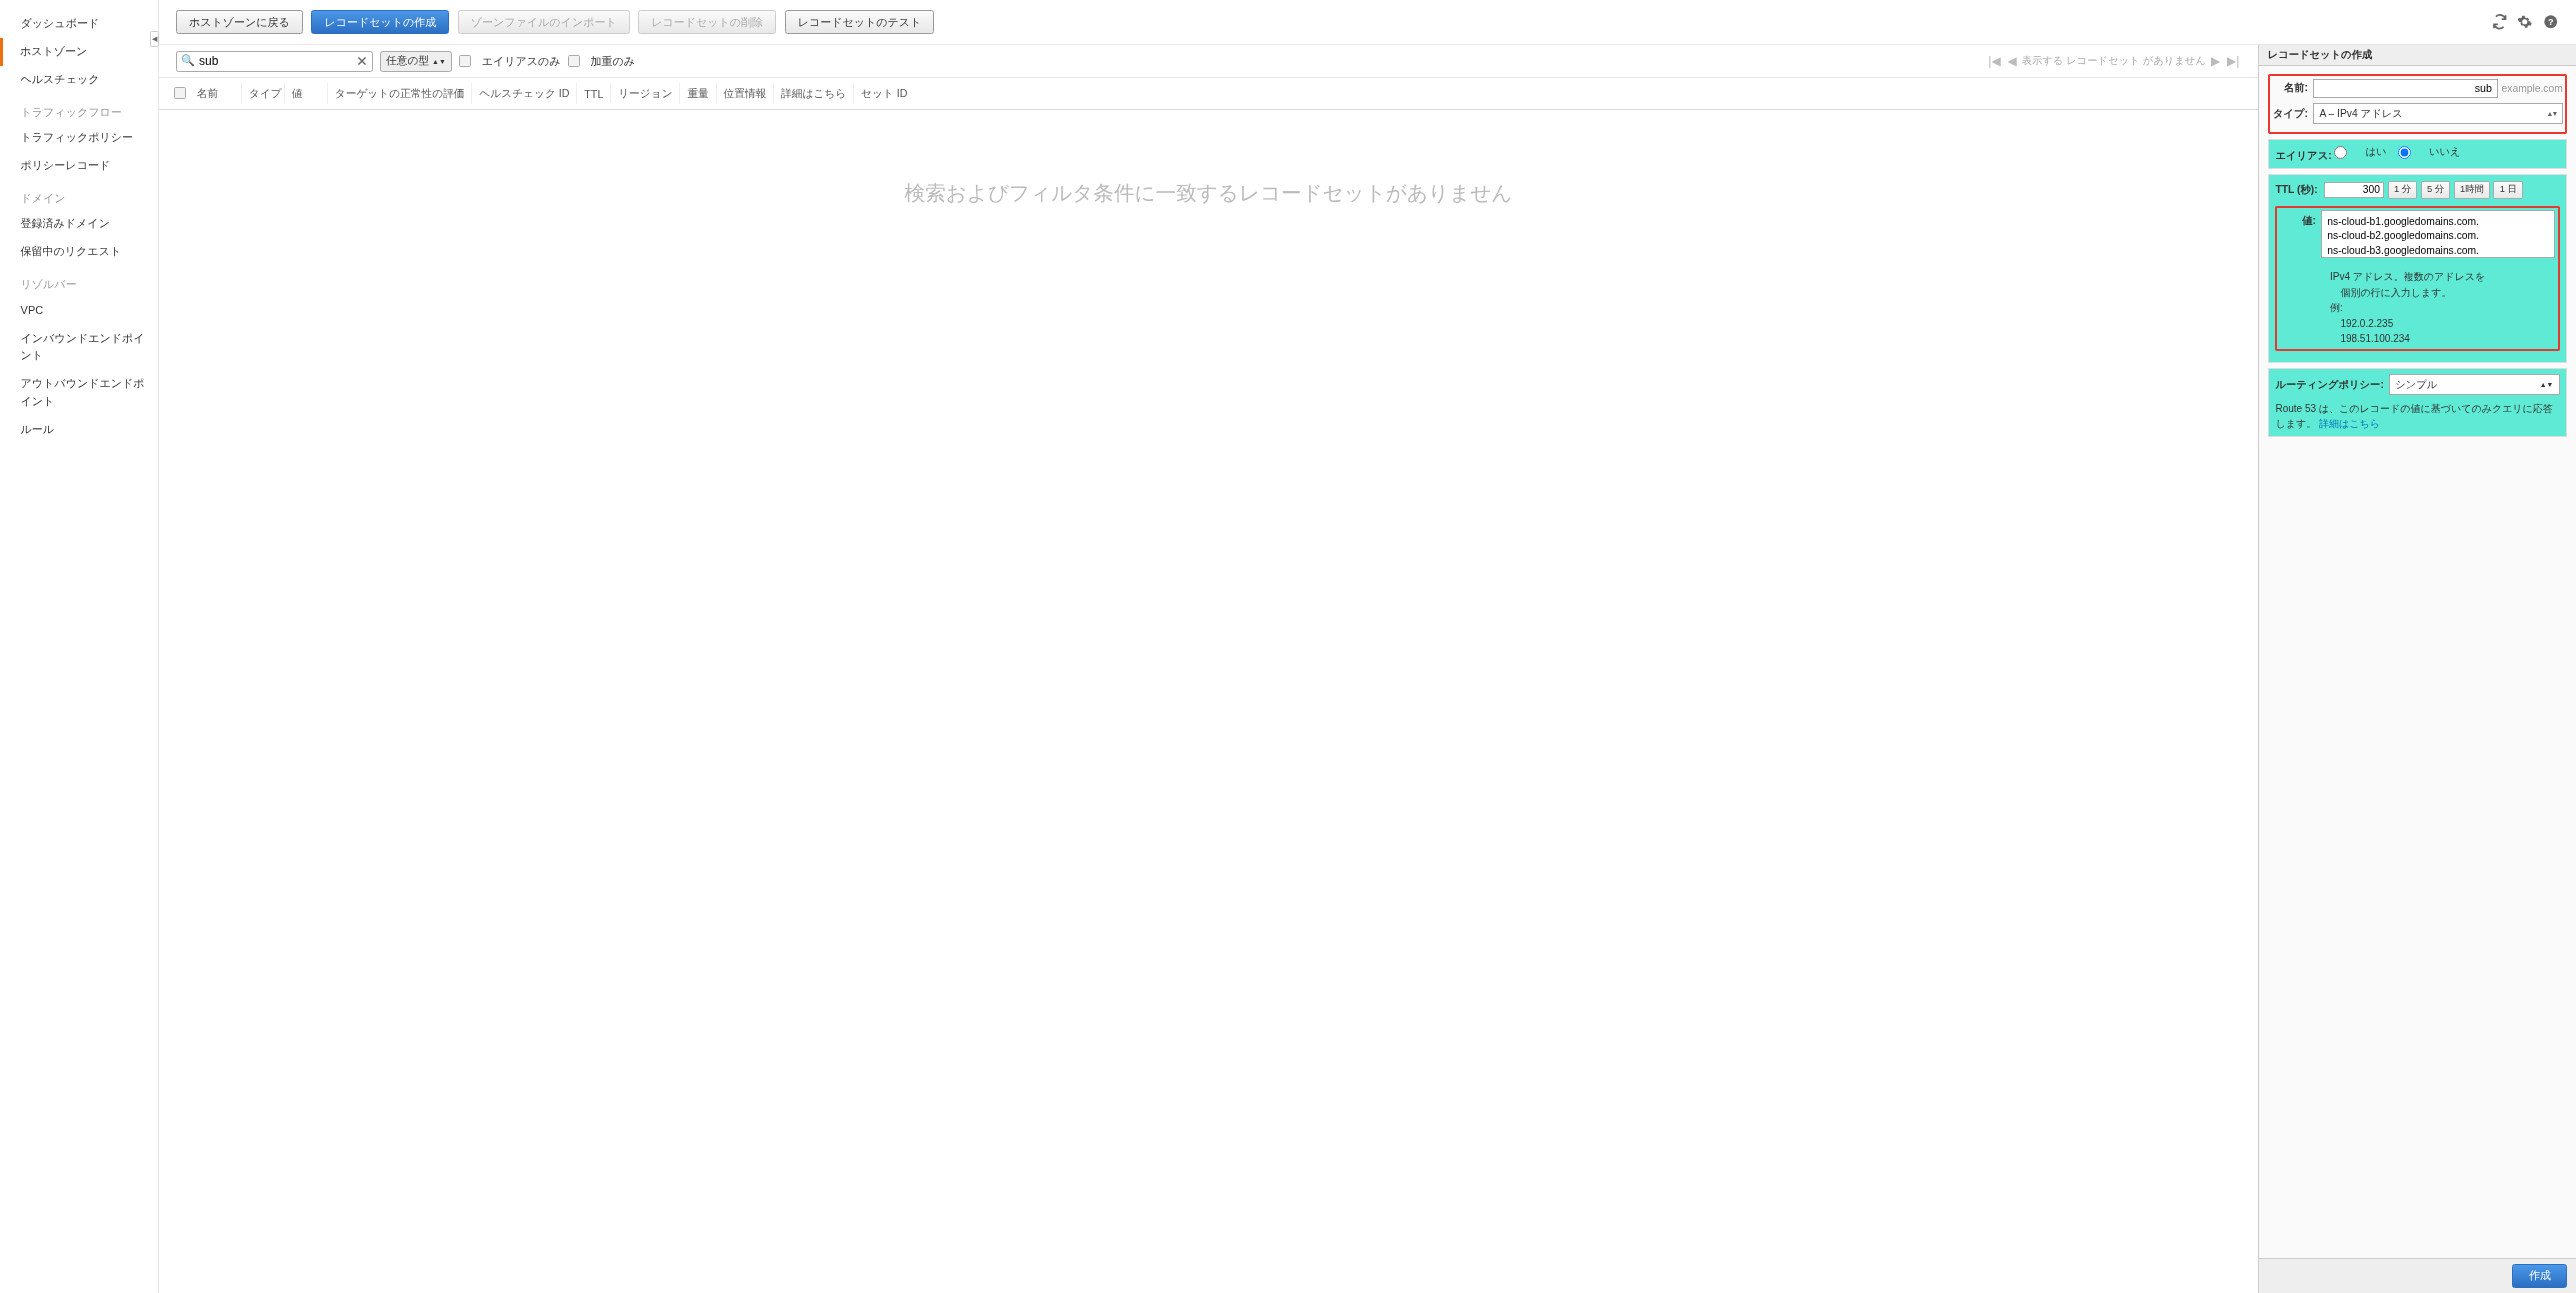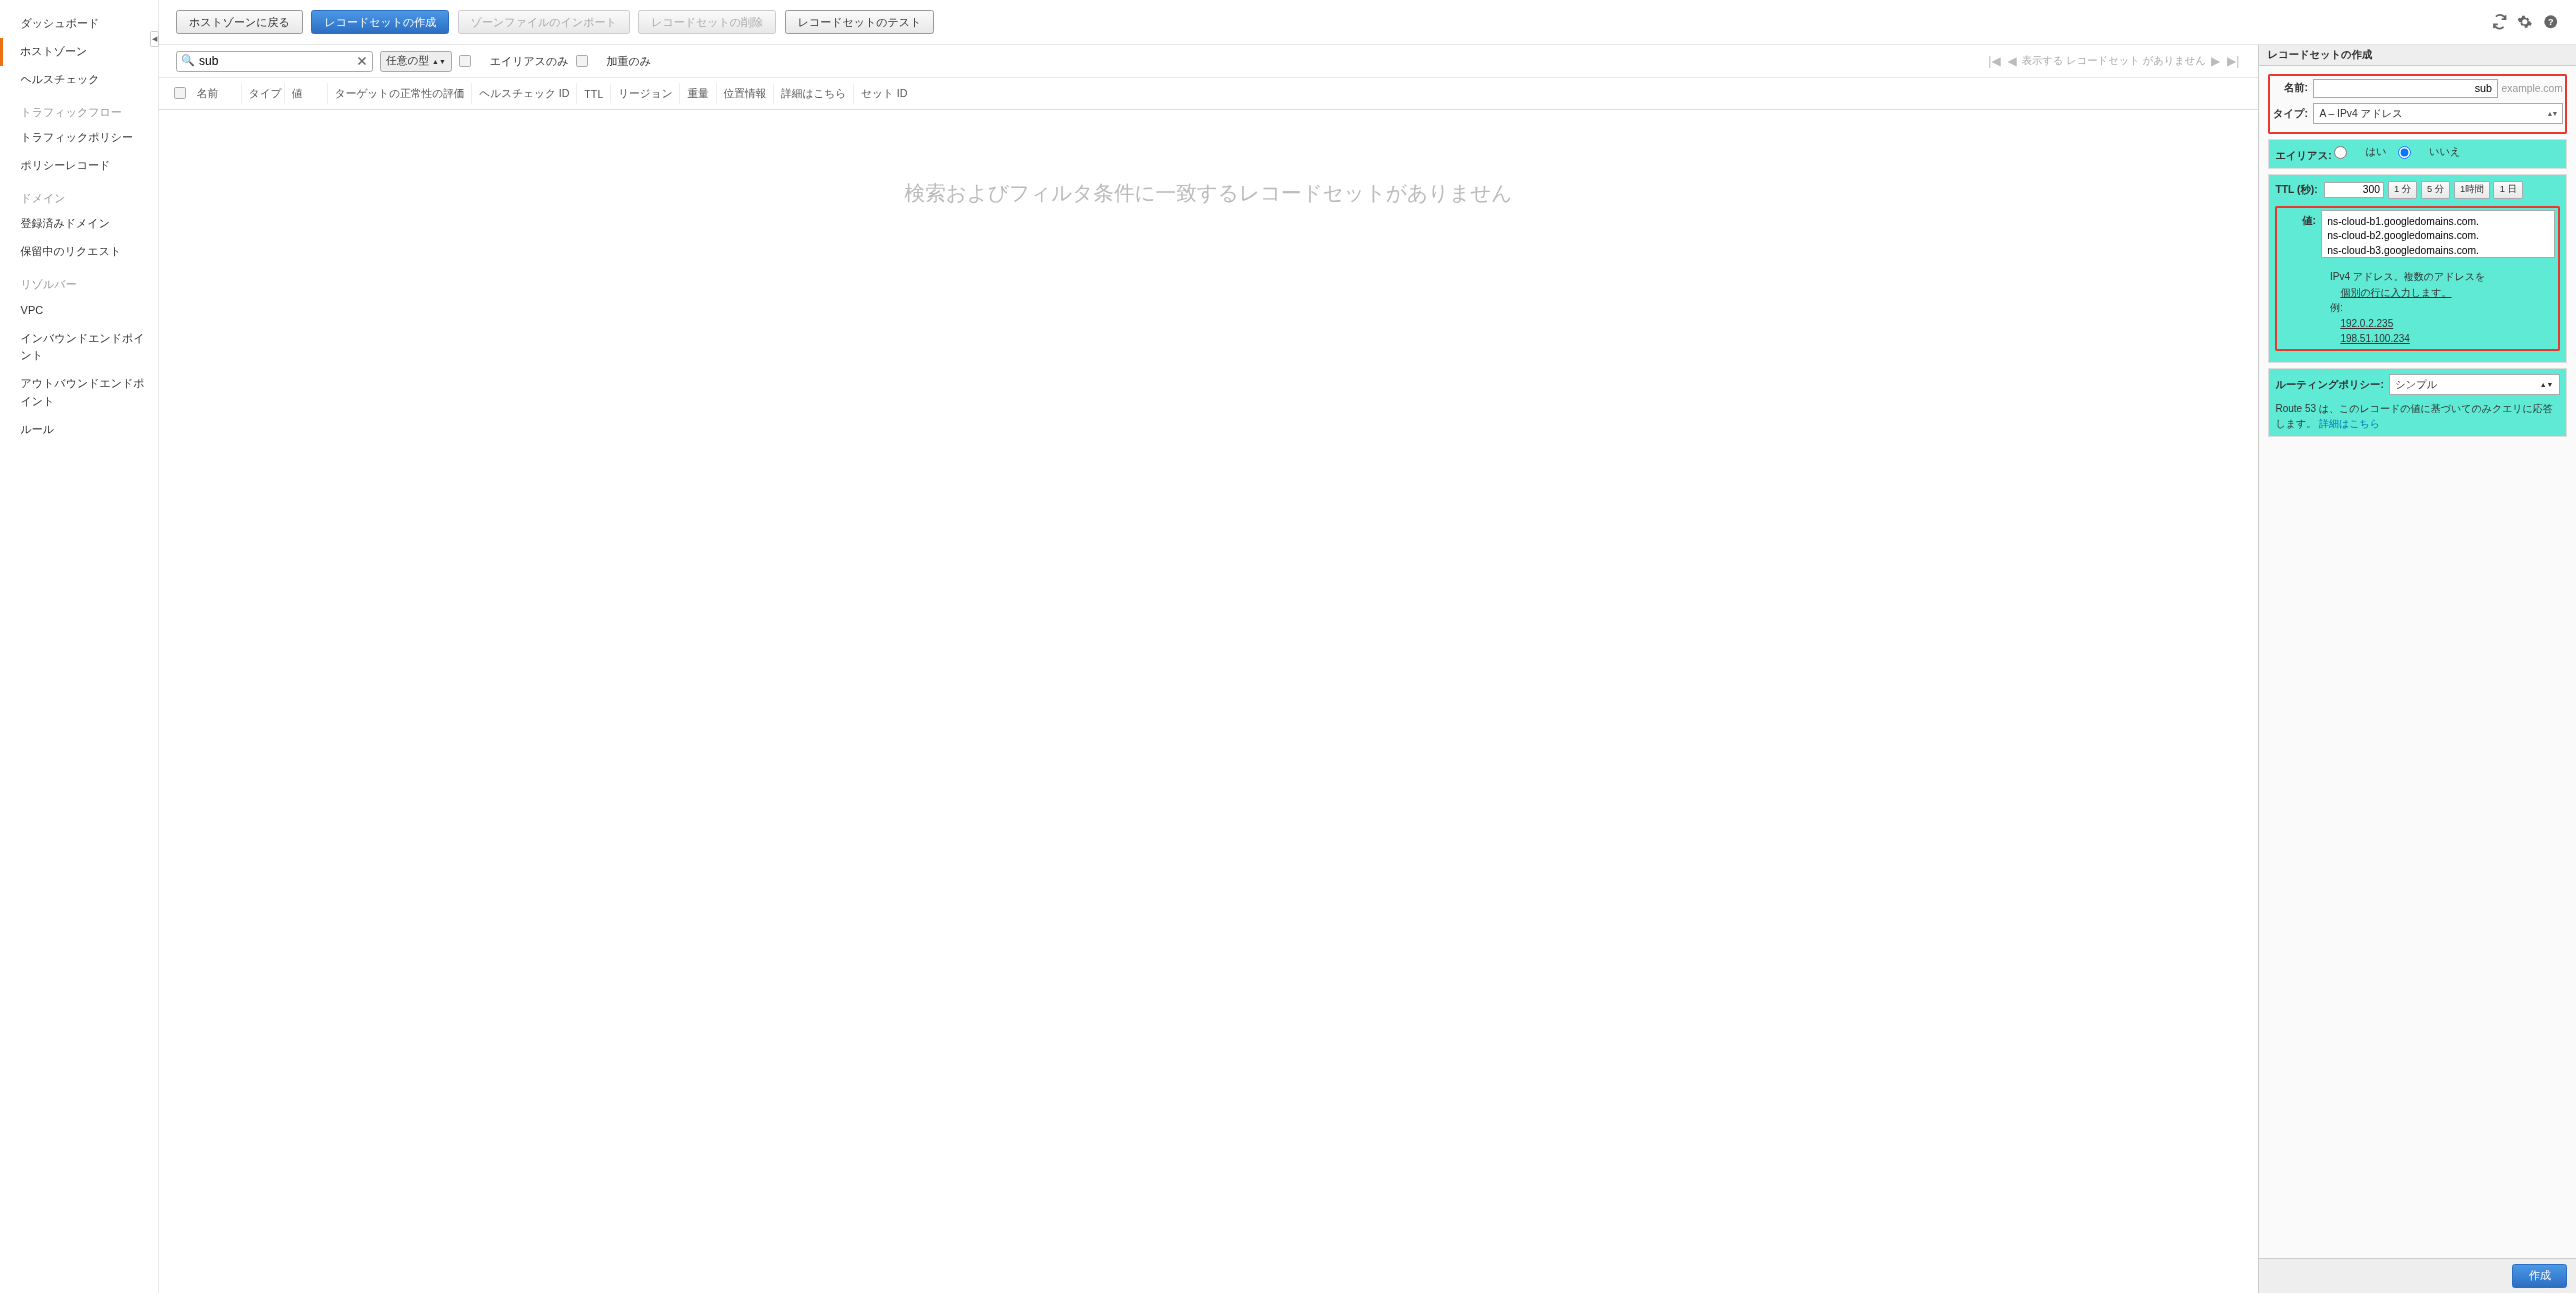--- a/index.html
+++ b/index.html
@@ -23,21 +23,21 @@
 .toolbar-spacer { flex: 1; }
 .icon-btn { width: 17px; height: 17px; cursor: pointer; color:#666; display:flex; align-items:center; justify-content:center; }
 
 
 .filterbar { display: flex; align-items: center; gap: 6.9px; padding: 5.2px 17px; border-bottom: 0.9px solid #e6e6e6; }
 .searchbox { position: relative; width: 197px; }
 .searchbox input { width: 100%; padding: 2.6px 20.6px 2.6px 22px; border: 0.9px solid #aaa; border-radius: 2.6px; font-size: 12px; }
 .searchbox .mag { position: absolute; left: 5.2px; top: 3.4px; color:#666; font-size: 11px;}
 .searchbox .clear { position: absolute; right: 5.2px; top: 2.6px; font-size: 13.7px; color:#666; cursor:pointer; }
 .type-select { border: 0.9px solid #aaa; border-radius: 2.6px; padding: 2.6px 5.2px; font-size: 10.7px; background:#eee; }
-.chk-wrap { display:flex; align-items:center; gap:19px; font-size:11px; }
+.chk-wrap { display:flex; align-items:center; gap:11px; font-size:11px; }
 .chk-wrap .fakechk { width:12px; height:12px; border:0.9px solid #aaa; background:#f3f3f3; border-radius:1.7px;}
 .pager { margin-left:auto; display:flex; align-items:center; gap:3.4px; color:#aaa; font-size:10.3px;}
 .pager .pbtn { color:#bbb; font-size:12px; padding:0 1.7px;}
 
 
 .tblhead { display:flex; align-items:center; border-bottom:0.9px solid #ddd; padding: 5.2px 10.3px; font-size:10.7px; color:#555;}
 .tblhead .th { padding: 3.4px 6.9px; border-right:0.9px solid #eee; white-space:nowrap; }
 .tblhead .chkcell { width:20.6px; padding:0 5.2px; }
 .tblhead .chkcell .fakechk { width:12px; height:12px; border:0.9px solid #aaa; background:#f3f3f3; border-radius:1.7px; display:inline-block;}
 .empty-msg { text-align:center; color:#bbb; font-size:20.6px; padding: 69px 17px; }
@@ -56,21 +56,21 @@
 .typeselect .arrows { font-size:6.9px; color:#666; letter-spacing:-1.7px;}
 .section { border:0.9px solid #ddd; background:#5eead4; padding:5.2px 6.9px; margin-bottom:5.2px; }
 .radio-wrap { display:inline-flex; align-items:center; gap:18px; margin-right:8.6px; font-size:10.3px;}
 .ttlrow { display:flex; align-items:center; gap:3.4px;}
 .ttl-input { width:60px; border:0.9px solid #aaa; padding:1.7px 3.4px; text-align:right; font-size:10.3px;}
 .ttl-preset { border:0.9px solid #aaa; padding:1.7px 5.2px; font-size:9.4px; background:linear-gradient(#fafafa,#e8e8e8); border-radius:1.7px; cursor:pointer;}
 .valrow { display:flex; align-items:flex-start; }
 .valrow .vlabel { width:41px; font-weight:bold; text-align:right; padding-right:5.2px; padding-top:3.4px; }
 .val-textarea { flex:1; border:0.9px solid #aaa; padding:3.4px 5.2px; font-size:10.3px; height:48px; resize:none; font-family:inherit; line-height:1.4; }
 .val-help { margin-left: 50px; font-size:10px; line-height:1.55; color:#333; margin-top:11px;}
-.val-help-indent { padding-left: 10.3px; text-decoration: underline;}
+.val-help-indent { padding-left: 10.3px;}
 .routing-select { flex:1; border:0.9px solid #aaa; padding:2.6px 5.2px; font-size:10.3px; display:flex; justify-content:space-between; align-items:center; background:#fff;}
 .routing-desc { font-size:10px; margin-top:5.2px; line-height:1.5;}
 .routing-desc a { color:#0073bb; text-decoration:none; cursor:pointer;}
 .panel-footer { border-top:0.9px solid #ccc; padding:5.2px 8.6px; display:flex; justify-content:flex-end; background:#eee;}
 .create-btn { background: linear-gradient(#4b97e8,#2c6fc2); border:0.9px solid #2c6fc2; color:#fff; padding:3.4px 15.5px; border-radius:2.6px; cursor:pointer; font-size:11px;}
 </style>
 </head>
 <body>
 
 <div class="container">

